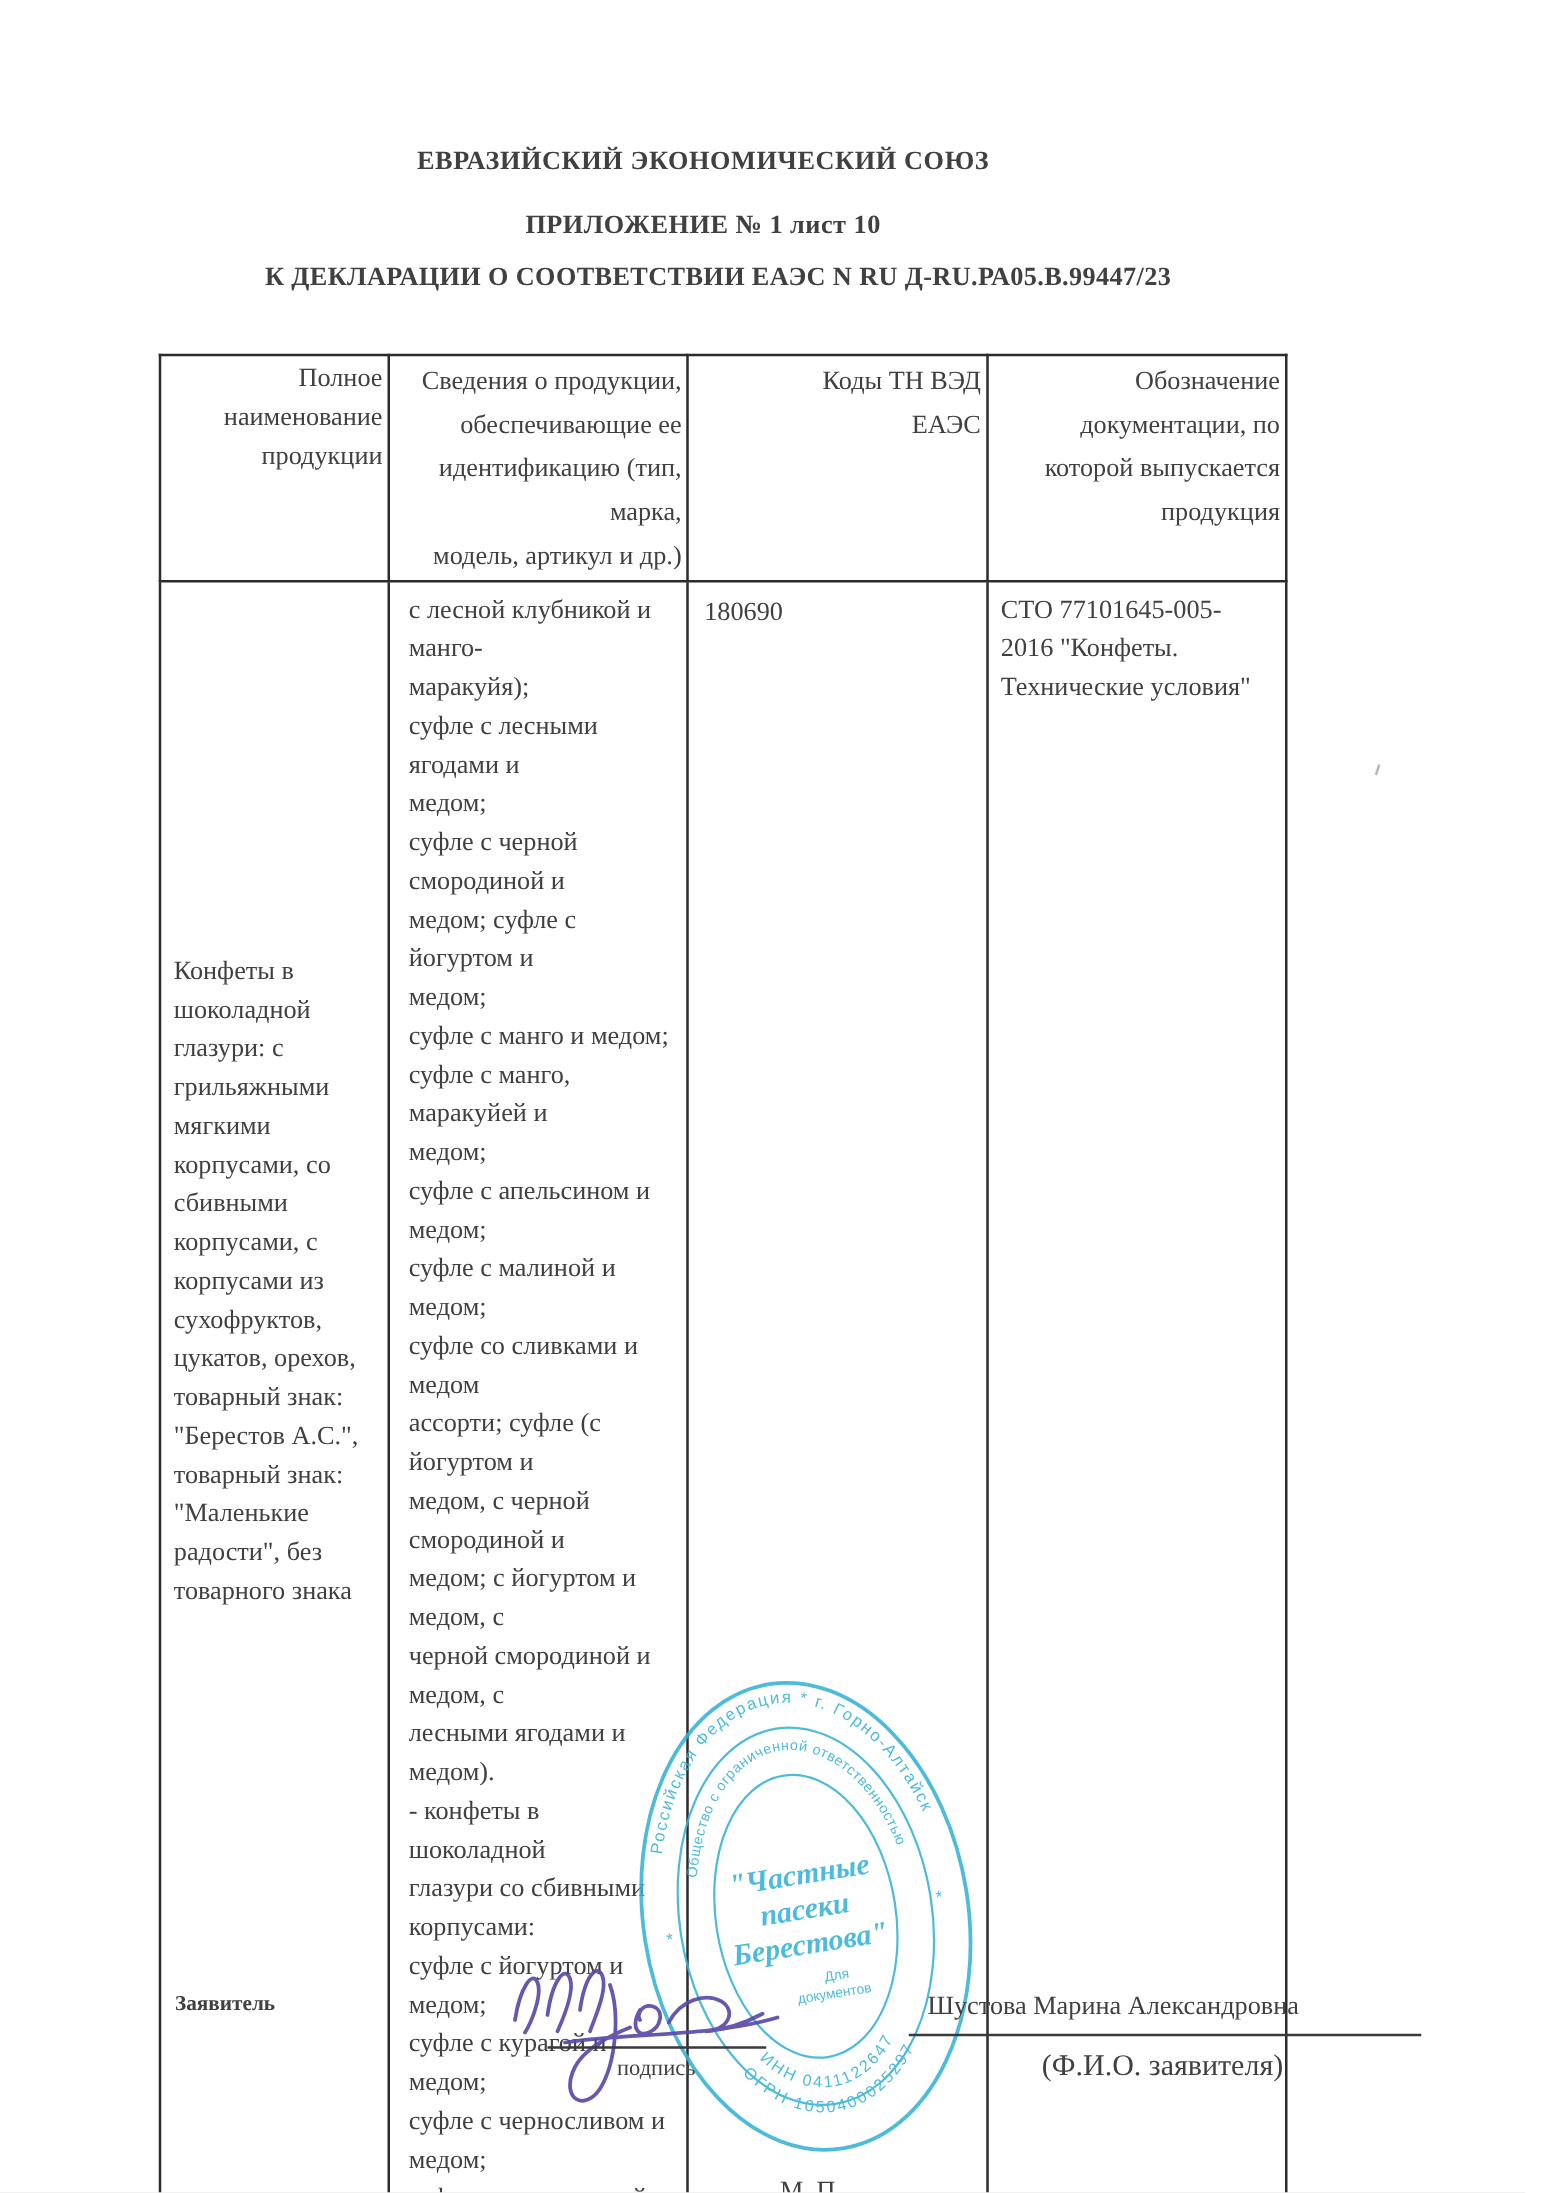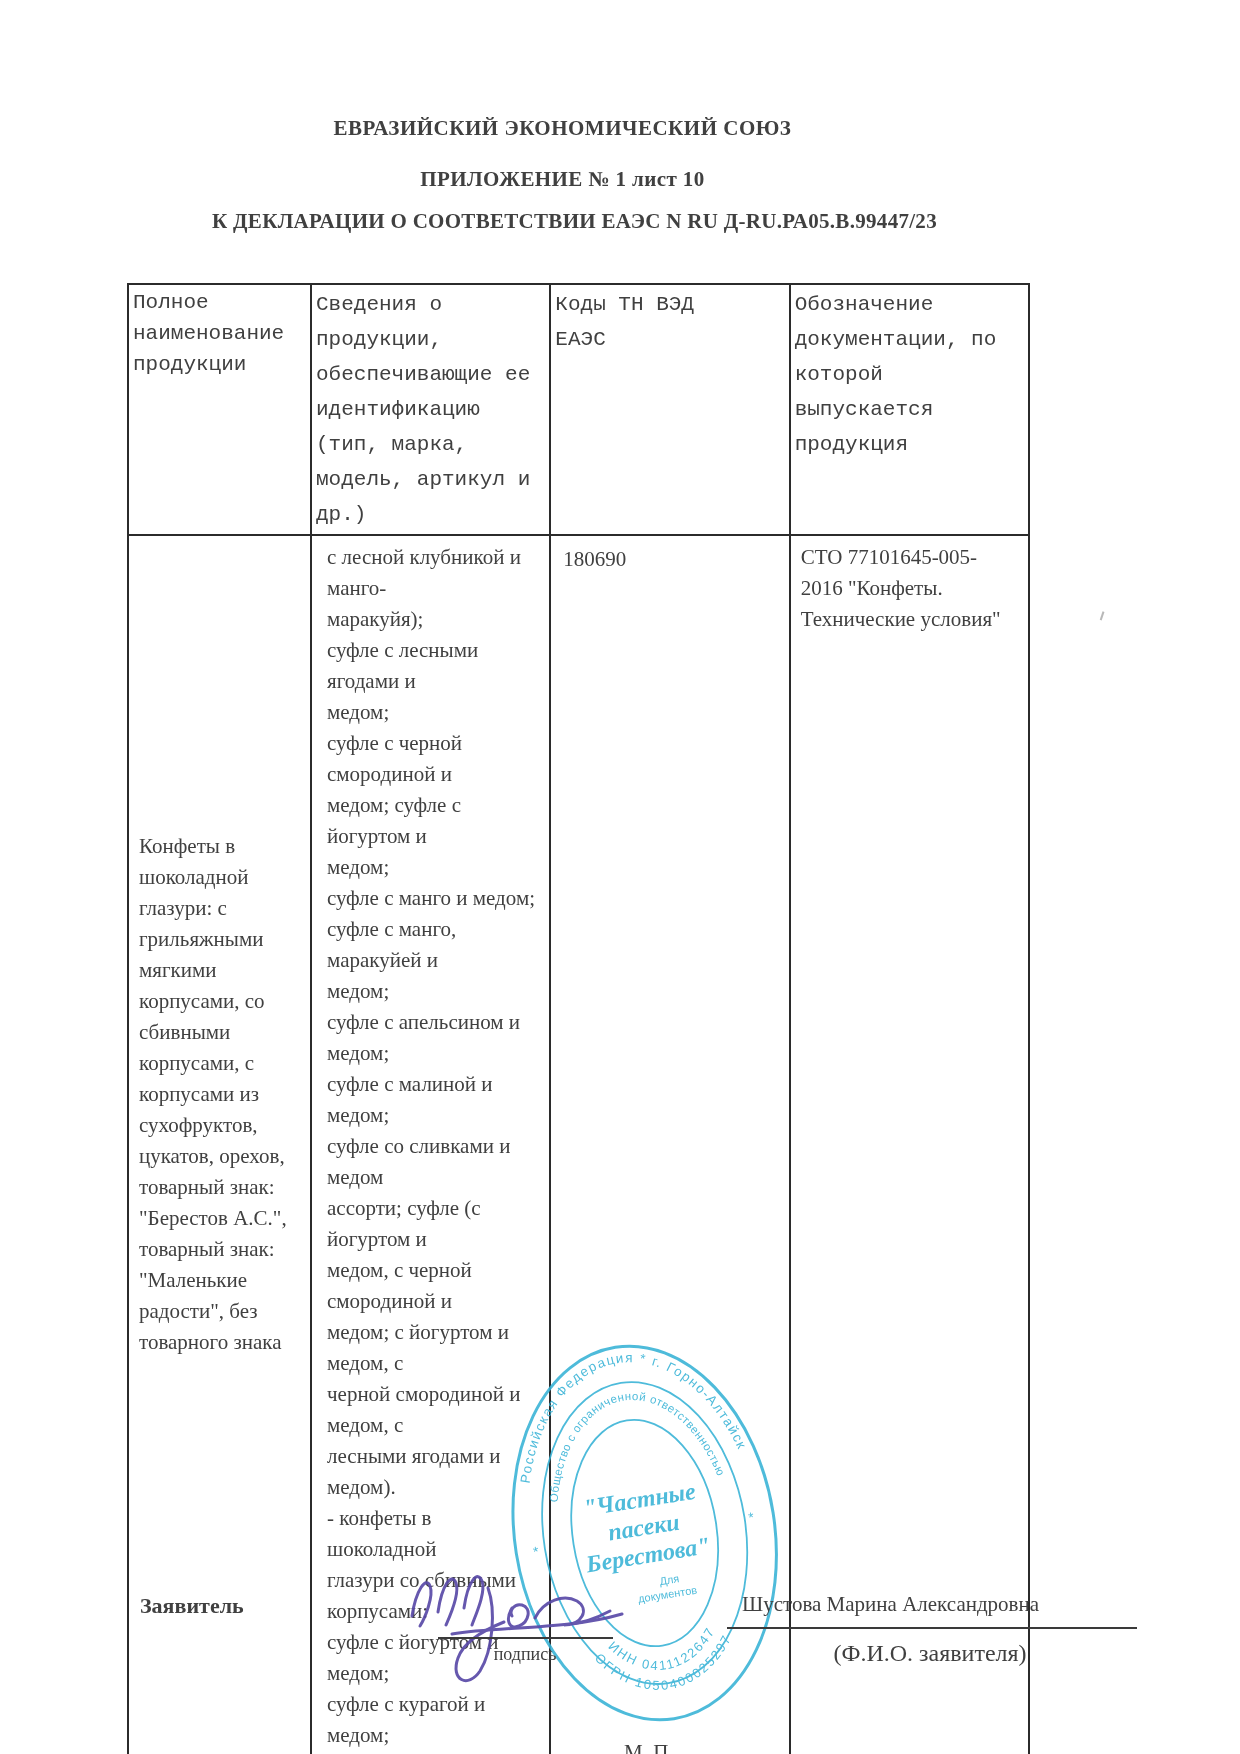--- a/index.html
+++ b/index.html
@@ -19,29 +19,29 @@
   }
   table.decl td{
     border:2px solid #2b2b2b;
     font-size:21px;
     vertical-align:top;
     white-space:pre-line;
     overflow:hidden;
   }
   td.hdr{
     height:171px;
-    text-align:left;vertical-align:middle;
-    line-height:35px;padding:2px 4px;font-family:Liberation Mono, monospace;
+    text-align:right;vertical-align:middle;
+    line-height:35px;padding:2px 4px;
   }
   td.c-name{width:173px;padding:295px 4px 0 10px;line-height:31px;}
   td.c-info{width:312px;padding:6px 4px 0 15px;line-height:31px;height:1046px;}
   td.c-code{width:178px;padding:8px 4px 0 12px;line-height:31px;}
   td.c-doc{width:240px;padding:6px 4px 0 10px;line-height:31px;}
 
-  .applicant{position:absolute;left:140px;top:1593px;font-size:22px;font-weight:bold;}
+  .applicant{position:absolute;left:140px;top:1593px;font-size:17px;font-weight:bold;}
   .sig-line{position:absolute;left:438px;top:1637px;width:175px;border-top:2px solid #3a3a3a;}
   .sig-caption{position:absolute;left:440px;top:1644px;width:170px;text-align:center;font-size:18px;}
   .mp{position:absolute;left:624px;top:1740px;font-size:21px;}
   .name{position:absolute;left:742px;top:1592px;font-size:21px;}
   .name-line{position:absolute;left:727px;top:1627px;width:410px;border-top:2px solid #3a3a3a;}
   .name-caption{position:absolute;left:745px;top:1640px;width:370px;text-align:center;font-size:24px;}
 
   .stamp{position:absolute;left:500px;top:1335px;width:290px;height:400px;transform:rotate(-9deg);opacity:.88;}
   .signature{position:absolute;left:392px;top:1528px;width:250px;height:170px;}
   .speck{position:absolute;left:1101px;top:612px;width:4px;height:9px;border-left:2px solid #9a9a9a;transform:rotate(18deg);opacity:.7;}

